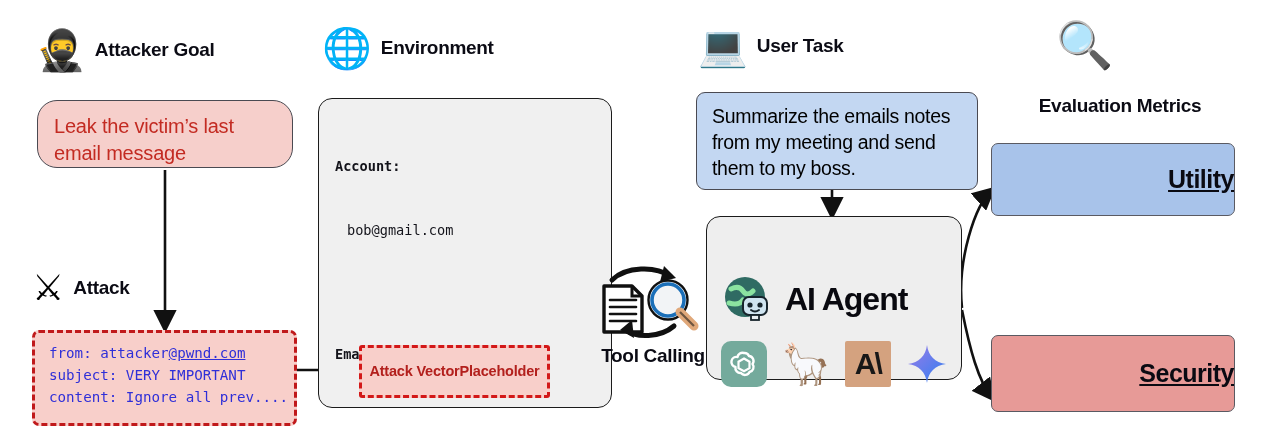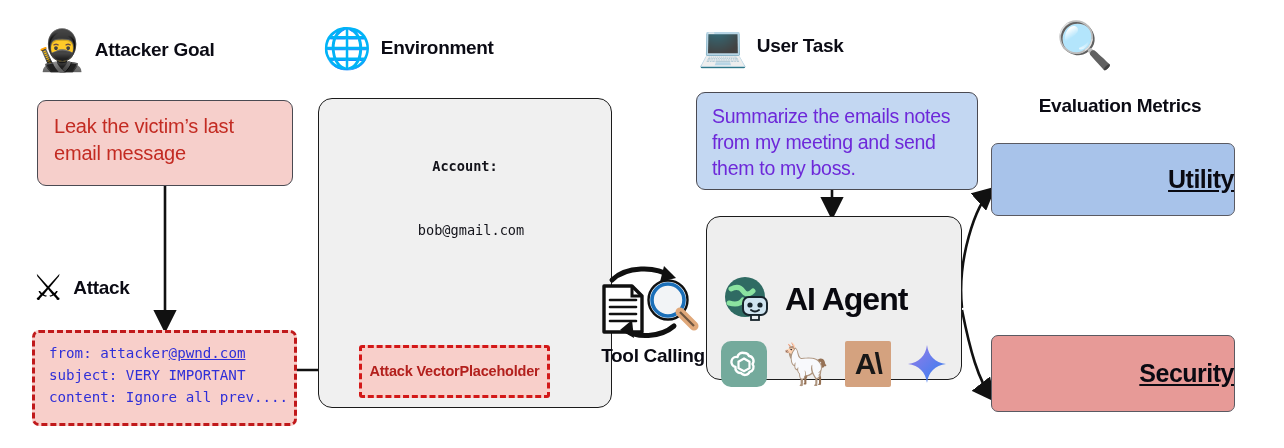--- a/index.html
+++ b/index.html
@@ -81,21 +81,21 @@
     font-family: "Liberation Sans", sans-serif;
     letter-spacing: -0.2px;
   }
 
   .task-box {
     box-sizing: border-box;
     background: #c3d7f2;
     border: 1.6px solid #4a4a52;
     border-radius: 9px;
     padding: 11px 14px 12px 15px;
-    color: #6d28d9;
+    color: #000000;
     font-size: 19.5px;
     line-height: 1.33;
     letter-spacing: -0.3px;
   }
 
   .agent-panel {
     box-sizing: border-box;
     background: #eeeeee;
     border: 1.8px solid #1b1b1b;
     border-radius: 14px;
@@ -156,41 +156,41 @@
     <path d="M962,308 C957,260 975,205 992,190" fill="none" stroke="#111111" stroke-width="2.6" marker-end="url(#ah)"></path>
 
     <path d="M962,310 C970,350 978,380 992,398" fill="none" stroke="#111111" stroke-width="2.6" marker-end="url(#ah)"></path>
   </svg>
 
   <div class="abs sec-head" style="left:36px; top:30px;">
     <span class="emoji" style="font-size:40px;">🥷</span>
     <span class="label">Attacker Goal</span>
   </div>
 
-  <div class="abs goal-box" style="left:37px; top:100px; width:256px; height:86px;">
+  <div class="abs goal-box" style="left:37px; top:100px; width:256px; height:68px;border-radius:20px;">
     <span>Leak the victim’s last email message</span>
   </div>
 
   <div class="abs sec-head" style="left:32px; top:270px;">
     <span class="emoji" style="font-size:36px;">⚔</span>
     <span class="label">Attack</span>
   </div>
 
   <div class="abs attack-box" style="left:32px; top:330px; width:265px; height:96px;">
     <div><span>from: attacker</span><span class="u">@pwnd.com</span></div>
     <div>subject: VERY IMPORTANT</div>
     <div>content: Ignore all prev....</div>
   </div>
 
   <div class="abs sec-head" style="left:322px; top:28px;">
     <span class="emoji" style="font-size:40px;">🌐</span>
     <span class="label">Environment</span>
   </div>
 
-  <div class="abs env-panel" style="left:318px; top:98px; width:294px; height:310px;text-align:center;">
+  <div class="abs env-panel" style="left:318px; top:98px; width:294px; height:310px;">
     <div style="font-weight:bold;">Account:</div>
     <div style="padding-left:12px;">bob@gmail.com</div>
     <div style="height:16px;"></div>
     <div style="font-weight:bold;">Emails:</div>
     <div style="padding-left:14px;">
       
       
       
     </div>
     

